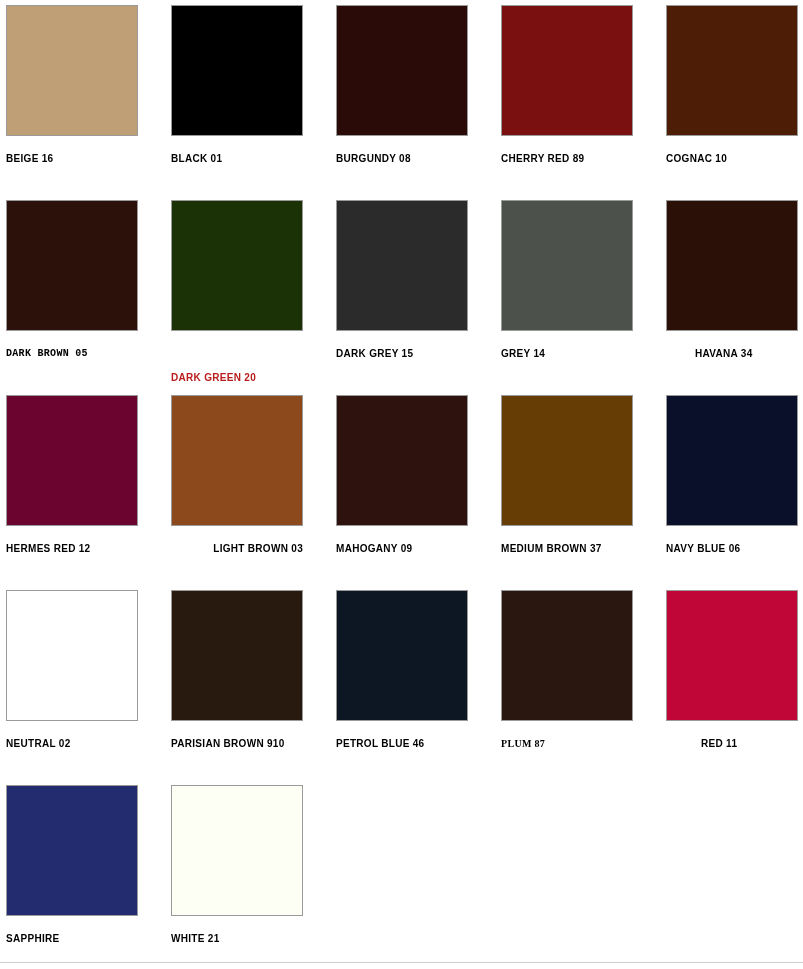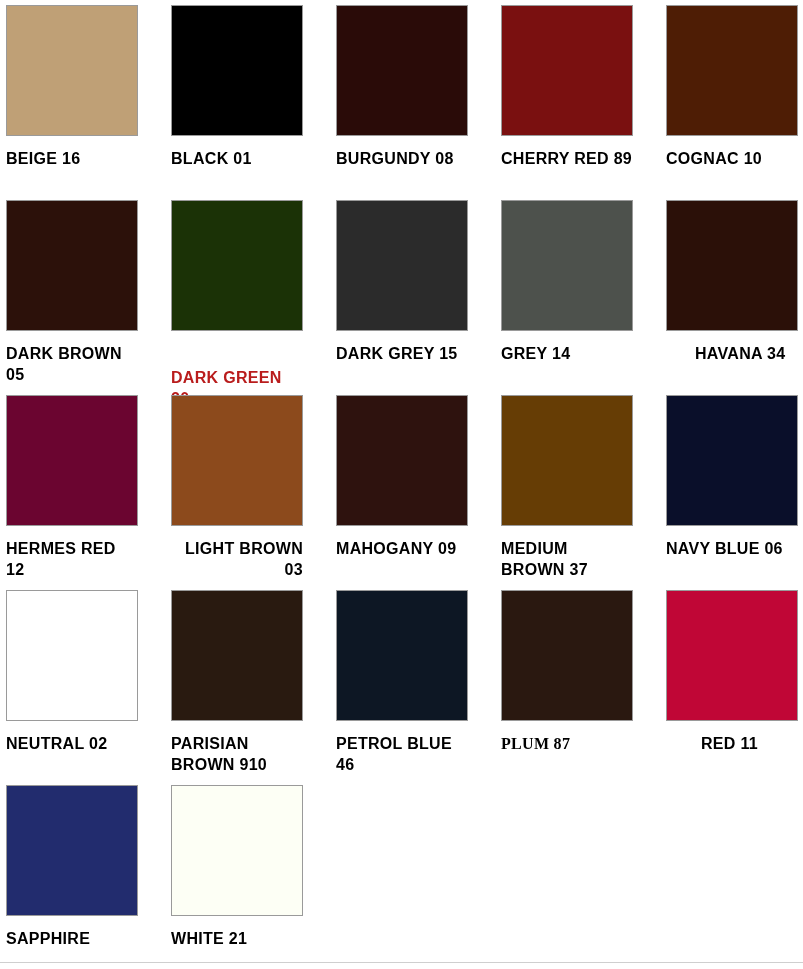--- a/index.html
+++ b/index.html
@@ -36,21 +36,21 @@
   }
   .swatch-chip {
     width: 132px;
     height: 131px;
     box-sizing: border-box;
     border: 1px solid #9a9a9a;
     flex: 0 0 auto;
   }
   .swatch-label {
     margin-top: 12px;
-    font-size: 16px;
+    font-size: 10px;
     line-height: 21px;
     font-weight: bold;
     letter-spacing: 0.3px;
     color: #000000;
     text-transform: uppercase;
     width: 132px;
     word-wrap: break-word;
     text-align: left;
   }
   .bottom-rule {
@@ -85,21 +85,21 @@
         <div class="swatch-label" style="color: rgb(0, 0, 0);">CHERRY RED 89</div>
       </div>
       <div class="swatch-cell">
         <div class="swatch-chip" style="background-color: rgb(78, 29, 5); border-color: rgb(154, 154, 154);"></div>
         <div class="swatch-label" style="color: rgb(0, 0, 0);">COGNAC 10</div>
       </div>
     </div>
     <div class="swatch-row">
       <div class="swatch-cell">
         <div class="swatch-chip" style="background-color: rgb(44, 17, 10); border-color: rgb(154, 154, 154);"></div>
-        <div class="swatch-label" style="color: rgb(0, 0, 0);">DARK BROWN 05</div>
+        <div class="swatch-label" style="color: rgb(0, 0, 0); font-family: Liberation Mono, monospace;">DARK BROWN 05</div>
       </div>
       <div class="swatch-cell">
         <div class="swatch-chip" style="background-color: rgb(27, 50, 6); border-color: rgb(154, 154, 154);"></div>
         <div class="swatch-label" style="color: #b91c1c; margin-top: 36px;">DARK GREEN 20</div>
       </div>
       <div class="swatch-cell">
         <div class="swatch-chip" style="background-color: rgb(43, 43, 43); border-color: rgb(154, 154, 154);"></div>
         <div class="swatch-label" style="color: rgb(0, 0, 0);">DARK GREY 15</div>
       </div>
       <div class="swatch-cell">

